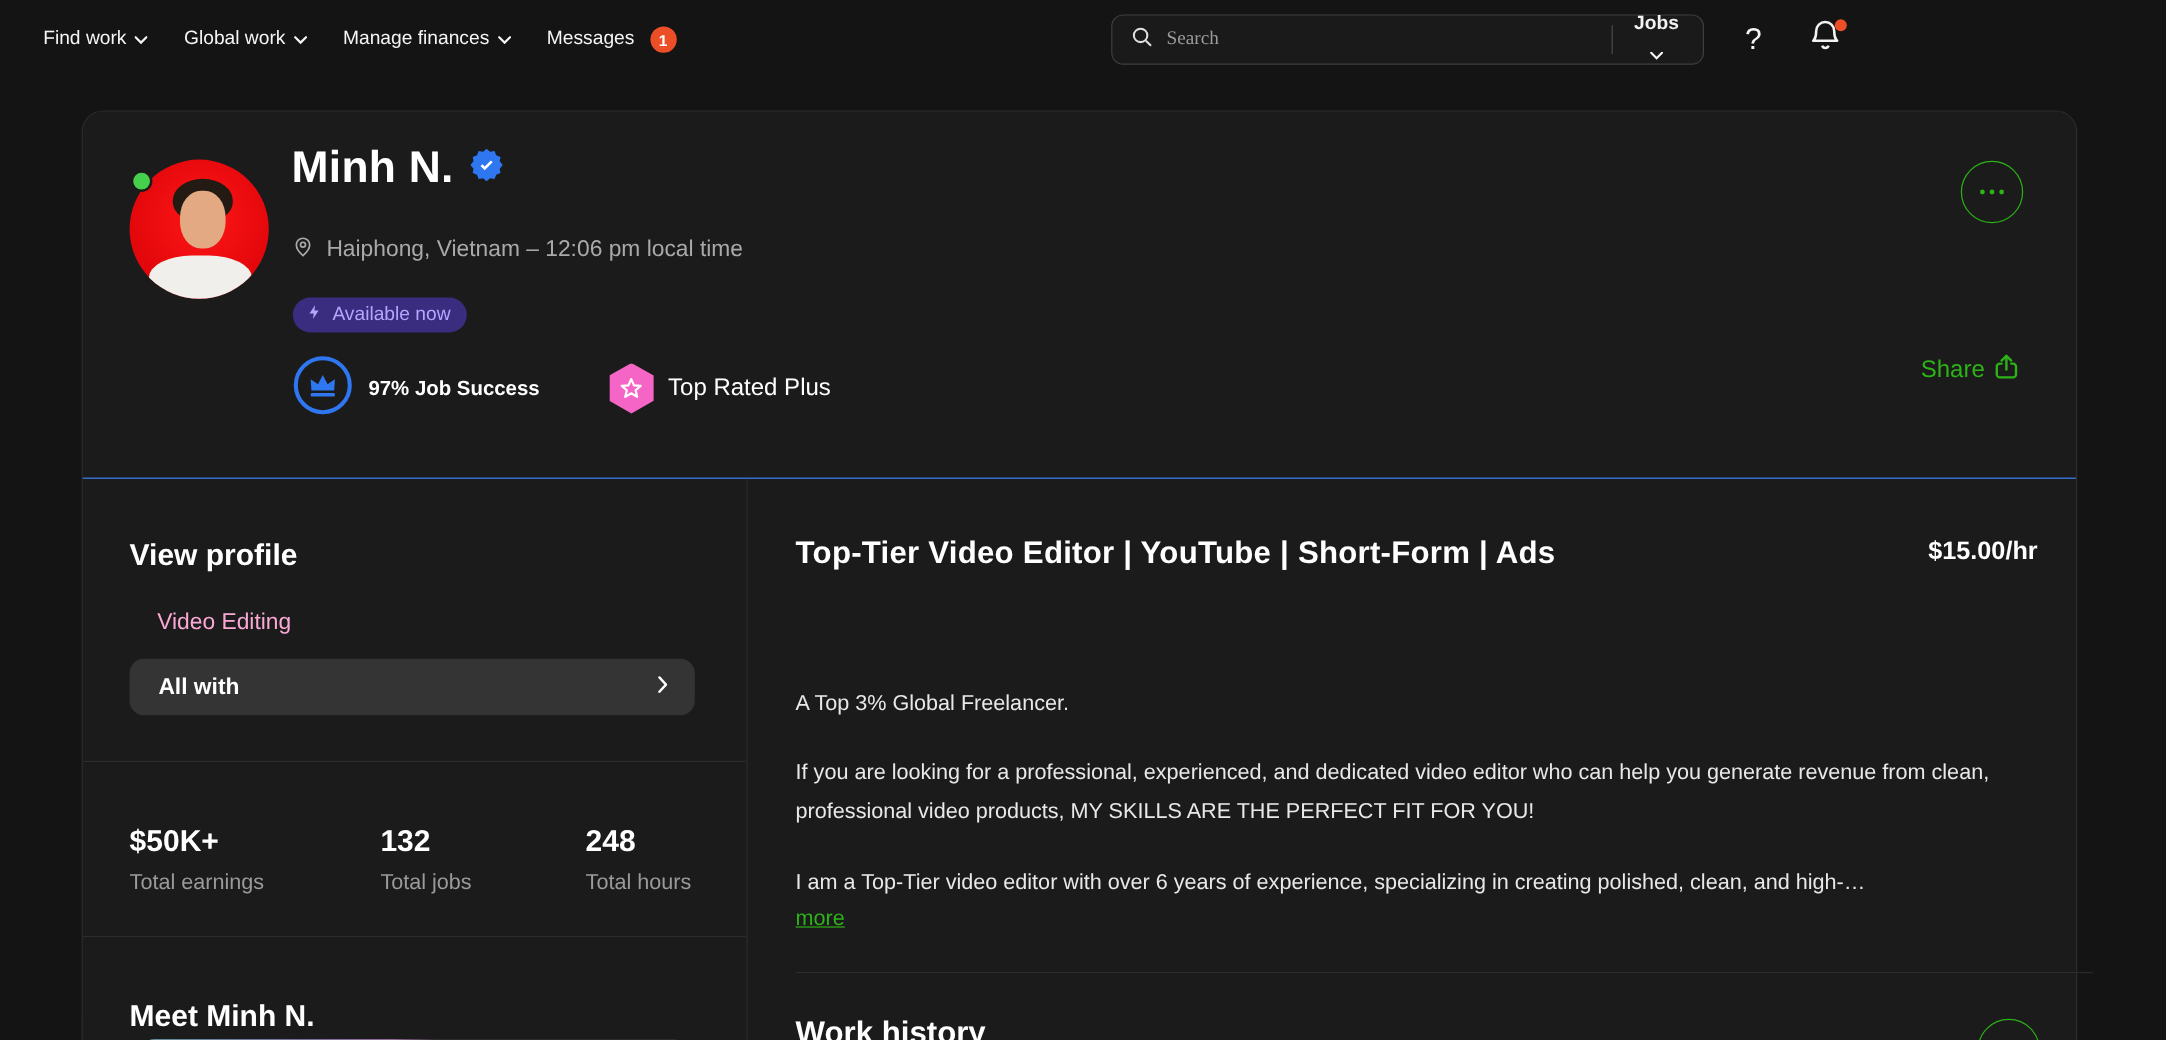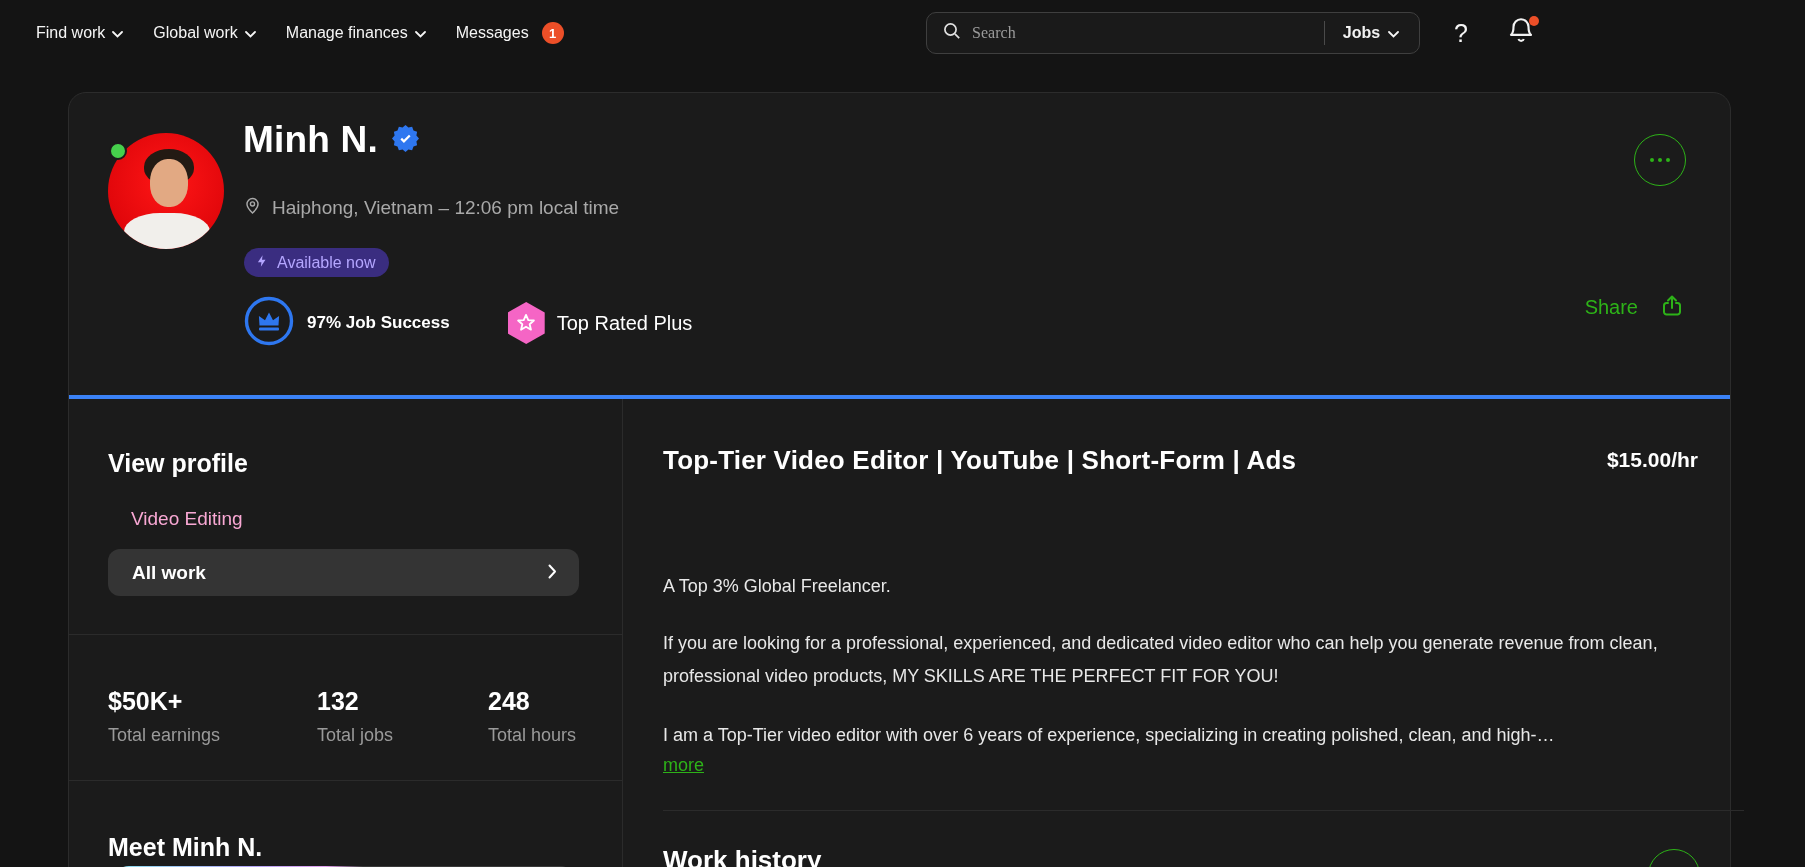--- a/index.html
+++ b/index.html
@@ -29,31 +29,31 @@
   .searchbar {
     width:494px; height:42px; border:1px solid #3f3f3f; border-radius:10px;
     display:flex; align-items:center; padding:0 6px 0 15px; background:#1a1a1a;
   }
   .searchbar input {
     flex:1; background:transparent; border:none; outline:none;
     color:#eaeaea; font-size:16px; margin-left:10px; font-family:Liberation Serif, serif;
   }
   .searchbar input::placeholder { color:#9b9b9b; }
   .search-divider { width:1px; height:24px; background:#4a4a4a; margin-right:4px; }
-  .jobs-dd { display:flex; align-items:center; gap:8px; font-size:16px; font-weight:700; padding:0 14px; cursor:pointer; }
+  .jobs-dd { display:flex; align-items:center; gap:8px; font-size:16px; font-weight:700; padding:0 14px; cursor:pointer;flex-direction:column; }
   .help-q { font-size:25px; font-weight:400; color:#f5f5f5; margin-left:22px; cursor:pointer; }
   .bell-wrap { position:relative; margin-left:26px; cursor:pointer; width:32px; height:34px; display:flex; align-items:flex-end; }
   .bell-dot { position:absolute; top:0; right:-1px; width:10px; height:10px; border-radius:50%; background:#ec4f28; }
 
   
   .card {
     position:absolute; left:68px; top:92px; width:1663px; height:840px;
     background:#1b1b1b; border:1px solid #2c2c2c; border-radius:18px;
   }
-  .card-header { position:relative; height:306px; border-bottom:4px solid #3b82f6; }
+  .card-header { position:relative; height:306px; border-bottom:1px solid #3b82f6; }
 
   .avatar-wrap { position:absolute; left:39px; top:40px; width:116px; height:116px; }
   .avatar { width:116px; height:116px; border-radius:50%; background:radial-gradient(circle at 52% 42%, #ff1616, #d40006); position:relative; overflow:hidden; }
   .avatar .hair { position:absolute; left:36px; top:16px; width:50px; height:36px; background:#231a13; border-radius:50% 50% 46% 46%; }
   .avatar .face { position:absolute; left:42px; top:26px; width:38px; height:48px; background:#e2a983; border-radius:46%; }
   .avatar .shirt { position:absolute; left:16px; top:80px; width:86px; height:44px; background:#f1efeb; border-radius:42% 42% 0 0; }
   .online-dot { position:absolute; left:1px; top:9px; width:18px; height:18px; border-radius:50%; background:#46cf4c; border:2px solid #1b1b1b; }
 
   .name-row { position:absolute; left:174px; top:26px; display:flex; align-items:center; gap:14px; }
   .name { font-size:37px; font-weight:700; color:#ffffff; letter-spacing:0.2px; }
@@ -79,21 +79,21 @@
     display:flex; align-items:center; justify-content:center;
   }
 
   .more-options-btn {
     position:absolute; right:44px; top:41px; width:52px; height:52px; border-radius:50%;
     border:1.5px solid #2db218; display:flex; align-items:center; justify-content:center; gap:3.5px; cursor:pointer;
     background:transparent;
   }
   .dot-green { width:4.5px; height:4.5px; border-radius:50%; background:#2db218; }
 
-  .share-link { position:absolute; right:46px; top:200px; display:flex; align-items:center; gap:22px; cursor:pointer; }
+  .share-link { position:absolute; right:46px; top:200px; display:flex; align-items:center; gap:6px; cursor:pointer; }
   .share-label { font-size:20px; font-weight:500; color:#2db218; }
 
   
   .card-body { display:flex; height:533px; }
   .side-col { width:554px; border-right:1px solid #2b2b2b; }
   .side-sec1 { padding:50px 43px 38px 39px; border-bottom:1px solid #2b2b2b; }
   .view-profile-h { font-size:25px; font-weight:700; color:#fff; }
   .specialization { font-size:19px; color:#f9a8d4; margin:30px 0 0 23px; }
   .all-work-btn {
     margin-top:19px; width:100%; height:47px; background:#343434; border:none; border-radius:12px;
@@ -282,21 +282,21 @@
     </div>
   </div>
 
   <div class="card-body">
 
     <aside class="side-col">
       <div class="side-sec1">
         <div class="view-profile-h">View profile</div>
         <div class="specialization">Video Editing</div>
         <button class="all-work-btn">
-          <span>All work</span>
+          <span>All with</span>
           <span>
             <svg width="9" height="15" viewBox="0 0 9 15" fill="none" stroke="#fff" stroke-width="2" stroke-linecap="round" stroke-linejoin="round">
                 <path d="M1.5 1.5L7 7.5 1.5 13.5"></path>
               </svg>
           </span>
         </button>
       </div>
 
       <div class="side-sec2">
         <div class="stat">

